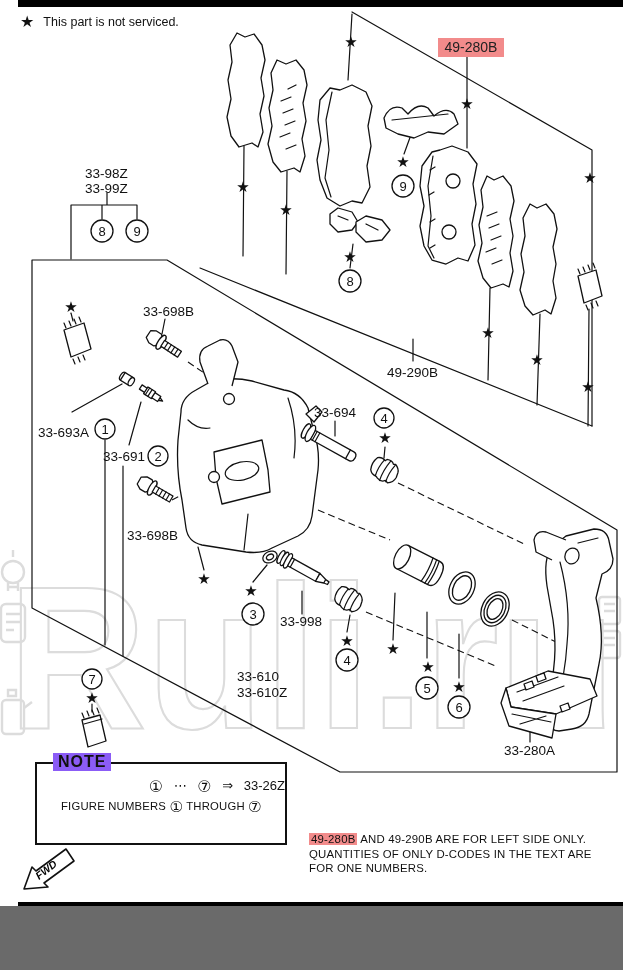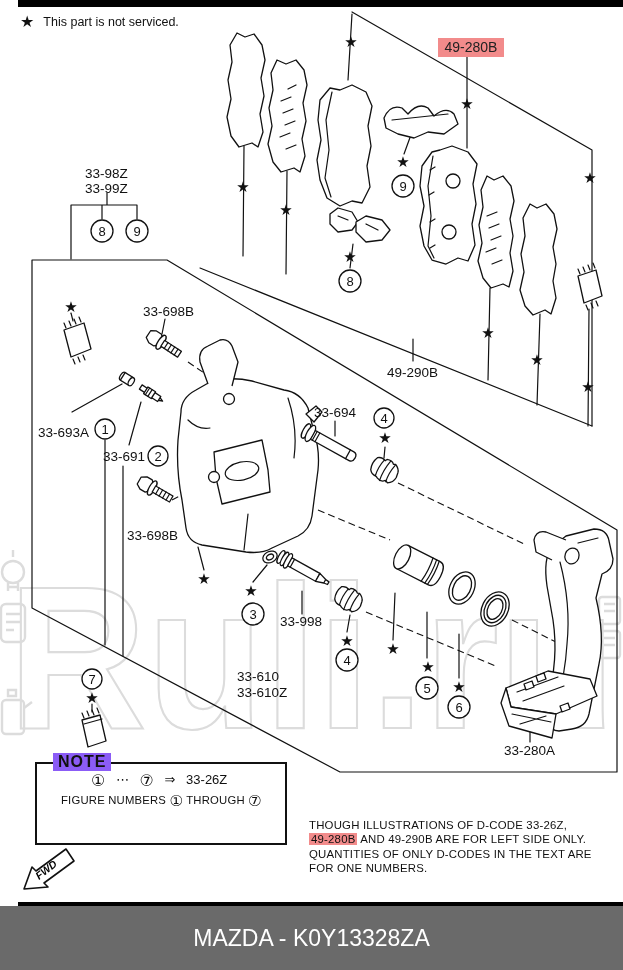--- a/index.html
+++ b/index.html
@@ -21,21 +21,21 @@
   .cnum{font:13px "Liberation Sans",sans-serif;fill:var(--line);text-anchor:middle;}
   .co{fill:#fff;stroke:var(--line);stroke-width:1.3;}
   .hlrect{fill:var(--highlight);}
   .hltext{font:14px "Liberation Sans",sans-serif;fill:#222;text-anchor:middle;}
   .wm{stroke:var(--watermark);fill:none;stroke-width:2.4;}
   .wm-txt{font-family:"Liberation Sans",sans-serif;font-weight:bold;font-size:205px;
           fill:none;stroke:var(--watermark);stroke-width:2.2;}
   .notebox{left:35px;top:762px;width:248px;height:79px;border:2px solid #111;}
   .notebox .title{position:absolute;top:-11px;left:16px;background:#8b5cf6;padding:0 5px;
                   font-size:16px;font-weight:700;letter-spacing:1px;}
-  .nb1{margin:7px 0 0 54px;font-size:13px;}
+  .nb1{margin:13px 0 0 54px;font-size:13px;text-align:right;}
   .nb1 .circ{font-family:"DejaVu Sans",sans-serif;font-size:16px;vertical-align:-2px;}
   .nb1 .arrow{font-family:"DejaVu Sans",sans-serif;margin:0 7px;}
   .nb2{margin:5px 0 0 8px;font-size:11.3px;letter-spacing:0.2px;}
   .nb3{margin:2px 0 0 24px;font-size:11.3px;letter-spacing:0.2px;}
   .nb3 .circ{font-family:"DejaVu Sans",sans-serif;font-size:15px;vertical-align:-2px;}
   .sidenote{left:309px;top:818px;width:300px;font-size:11.4px;line-height:14.3px;letter-spacing:0.2px;}
   .sidenote .hl{background:var(--highlight);padding:0 2px;}
   .rule{left:18px;top:902px;width:605px;height:4px;background:#000;}
   .bar{left:0;top:906px;width:623px;height:64px;background:var(--footer-bar);
        display:flex;align-items:center;justify-content:center;gap:30px;color:#fff;font-size:23px;}
@@ -360,27 +360,26 @@
   </div>
   <div class="nb3">
     <span>FIGURE NUMBERS</span>
     <span class="circ">①</span>
     <span>THROUGH</span>
     <span class="circ">⑦</span>
   </div>
 </div>
 
 <div class="abs sidenote">
-  <span>THOUGH ILLUSTRATIONS OF D-CODE 33-26Z,</span><br>
+  <br>
   <span class="hl">49-280B</span><span> AND 49-290B ARE FOR LEFT SIDE ONLY.</span><br>
   <span>QUANTITIES OF ONLY D-CODES IN THE TEXT ARE</span><br>
   <span>FOR ONE NUMBERS.</span>
 </div>
 
 <svg class="abs" style="left:22px;top:843px" width="62" height="56" viewBox="0 0 62 56">
   <polygon points="44,6 52,18 22,40 26,44 2,46 10,24 14,28" fill="#fff" stroke="#111" stroke-width="1.6" stroke-linejoin="round"></polygon>
   <text x="17" y="37" transform="rotate(-38 17 37)" font-size="10.5" font-weight="bold" font-style="italic" font-family="Liberation Sans, sans-serif">FWD</text>
 </svg>
 
 <div class="abs rule"></div>
 <div class="abs bar">
-  <span>MAZDA - K0Y13328ZA</span>
 </div>
 
 </body></html>

